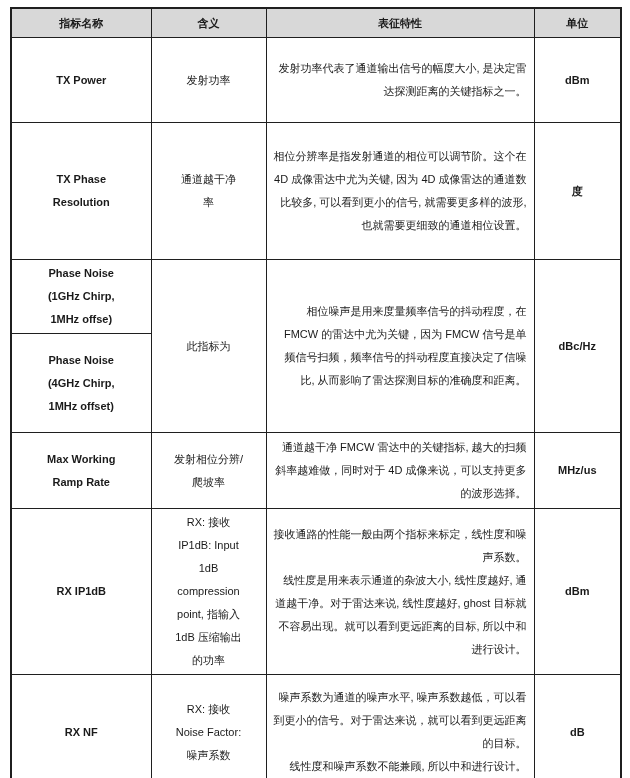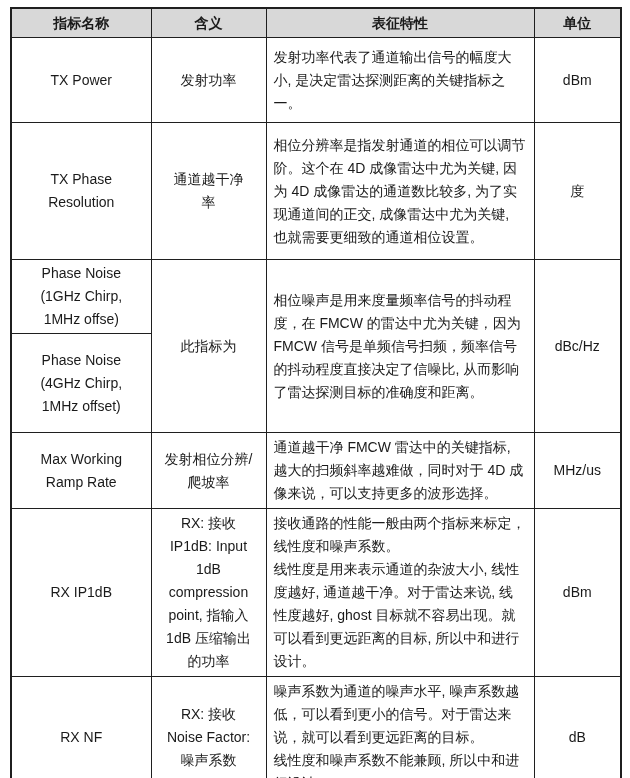--- a/index.html
+++ b/index.html
@@ -16,53 +16,54 @@
   }
   .page{ padding:7px 10px 0 10px; }
   table.spec{
     border-collapse:collapse;
     width:610px;
     table-layout:fixed;
     border:2px solid var(--border);
   }
   .spec th, .spec td{
     border:1px solid var(--border);
-    font-size:14px;
+    font-size:11px;
     line-height:23px;
     vertical-align:middle;
     overflow:hidden;
     word-break:break-word;
   }
   .spec th{
     background:var(--header_bg);
     font-weight:bold;
     height:26px;
     padding:1px 4px;
     text-align:center;
   }
   td.c-name{
-    font-weight:normal;
+    font-weight:bold;
     text-align:center;
     white-space:pre-line;
     padding:2px 6px;
   }
   td.c-meaning{
     text-align:center;
     white-space:pre-line;
     padding:2px 4px;
     margin-left:8px;
   }
   td.c-desc{
-    text-align:left;
+    text-align:right;
     white-space:pre-line;
     padding:3px 7px;
   }
   td.c-unit{
     text-align:center;
     padding:2px 4px;
+    font-weight:bold;
   }
   tr.h1{height:85px}
   tr.h2{height:137px}
   tr.h3a{height:66px}
   tr.h3b{height:99px}
   tr.h4{height:73px}
   tr.h5{height:162px}
   tr.h6{height:116px}
   col.w-name{width:140px}
   col.w-meaning{width:115px}
@@ -93,21 +94,21 @@
         <td class="c-name">TX Power</td>
         <td class="c-meaning">发射功率</td>
         <td class="c-desc">发射功率代表了通道输出信号的幅度大小, 是决定雷达探测距离的关键指标之一。</td>
         <td class="c-unit">dBm</td>
       </tr>
       <tr class="h2">
         <td class="c-name">TX Phase
 Resolution</td>
         <td class="c-meaning">通道越干净
 率</td>
-        <td class="c-desc">相位分辨率是指发射通道的相位可以调节阶。这个在 4D 成像雷达中尤为关键, 因为 4D 成像雷达的通道数比较多, 为了实现通道间的正交, 成像雷达中尤为关键, 也就需要更细致的通道相位设置。</td>
+        <td class="c-desc">相位分辨率是指发射通道的相位可以调节阶。这个在 4D 成像雷达中尤为关键, 因为 4D 成像雷达的通道数比较多, 可以看到更小的信号, 就需要更多样的波形, 也就需要更细致的通道相位设置。</td>
         <td class="c-unit">度</td>
       </tr>
       <tr class="h3a">
         <td class="c-name">Phase Noise
 (1GHz Chirp,
 1MHz offse)</td>
         <td class="c-meaning" rowspan="2">此指标为</td>
         <td class="c-desc" rowspan="2">相位噪声是用来度量频率信号的抖动程度，在 FMCW 的雷达中尤为关键，因为 FMCW 信号是单频信号扫频，频率信号的抖动程度直接决定了信噪比, 从而影响了雷达探测目标的准确度和距离。</td>
         <td class="c-unit" rowspan="2">dBc/Hz</td>
       </tr>

